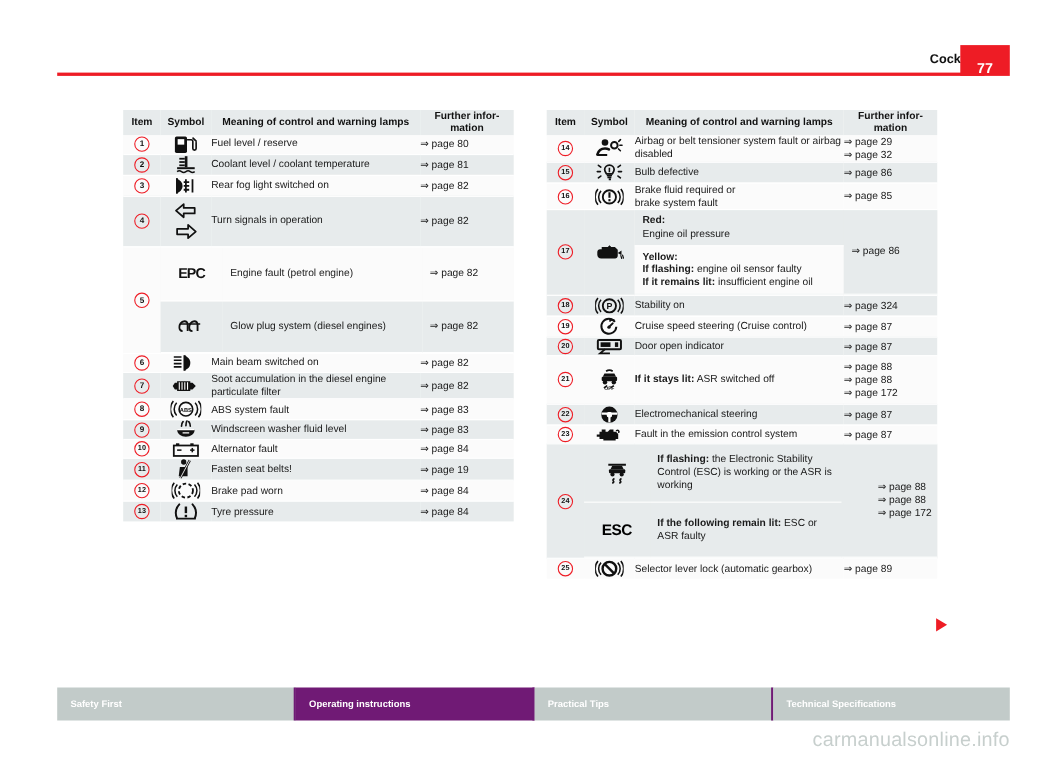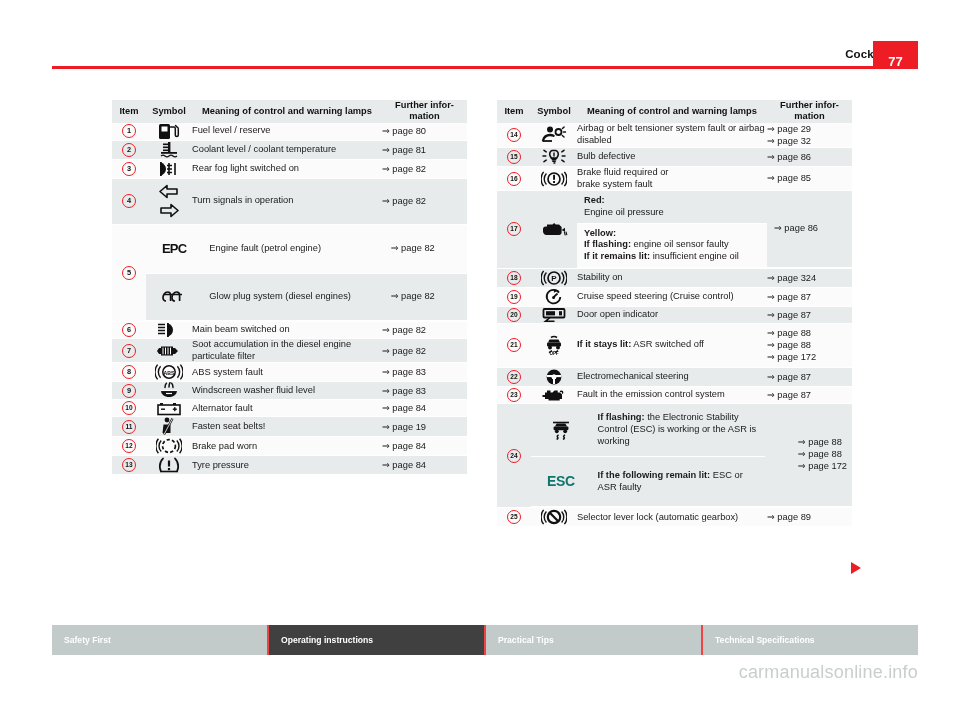--- a/index.html
+++ b/index.html
@@ -65,21 +65,21 @@
   .circ {
     display: inline-block; width: 14px; height: 14px; line-height: 12.5px;
     border: 1.2px solid #ee1c25; border-radius: 50%;
     color: #111; font-size: 7.4px; font-weight: bold; text-align: center;
     background: transparent;
   }
   .circ.wide { font-size: 6.6px; }
 
   .sym { display:flex; align-items:center; justify-content:center; height:100%; }
   .sym svg { display: block; }
-  .esc-txt { font-size: 14px; font-weight: bold; letter-spacing: -.4px; color:#0f766e; font-family:"Liberation Sans",sans-serif;}
+  .esc-txt { font-size: 14px; font-weight: bold; letter-spacing: -.4px; color:#000000; font-family:"Liberation Sans",sans-serif;}
   .epc-txt { font-size: 13px; font-weight: bold; letter-spacing: -.8px; color:#111; font-family:"Liberation Sans",sans-serif;}
 
   .b { font-weight: bold; }
   .pg { white-space: nowrap; margin-left: 26px; }
 
   
   .sub { width: 100%; border-collapse: collapse; }
   .sub td { padding: 4px 5px 4px 7px; line-height: 1.26; vertical-align: middle; }
   .sub tr.s-a td { background:#fbfbfb; }
   .sub tr.s-b td { background:#e7ebec; }
@@ -97,24 +97,24 @@
     border-left: 10px solid #ee1c25;
     border-top: 6px solid transparent;
     border-bottom: 6px solid transparent;
   }
 
   
   .footer { position: absolute; left: 52px; top: 625px; width: 866px; height: 30px; display: flex; }
   .ftab {
     flex: 1 1 0; height: 30px; display: flex; align-items: center;
     padding-left: 12px; color: #ffffff; font-size: 8.6px; font-weight: bold;
-    background: #c2cbc9; border-right: 2px solid #ef4444;
+    background: #c2cbc9; border-right: 2px solid #701a75;
   }
   .ftab:last-child { border-right: 0; }
-  .ftab.active { background: #404040; }
+  .ftab.active { background: #701a75; }
 
   .watermark {
     position: absolute; left: 0; top: 662px; width: 918px;
     text-align: right; color: #c7cfcd; font-size: 18px;
     font-family: "Liberation Sans", sans-serif; letter-spacing: .2px;
   }
 </style>
 </head>
 <body>
 

